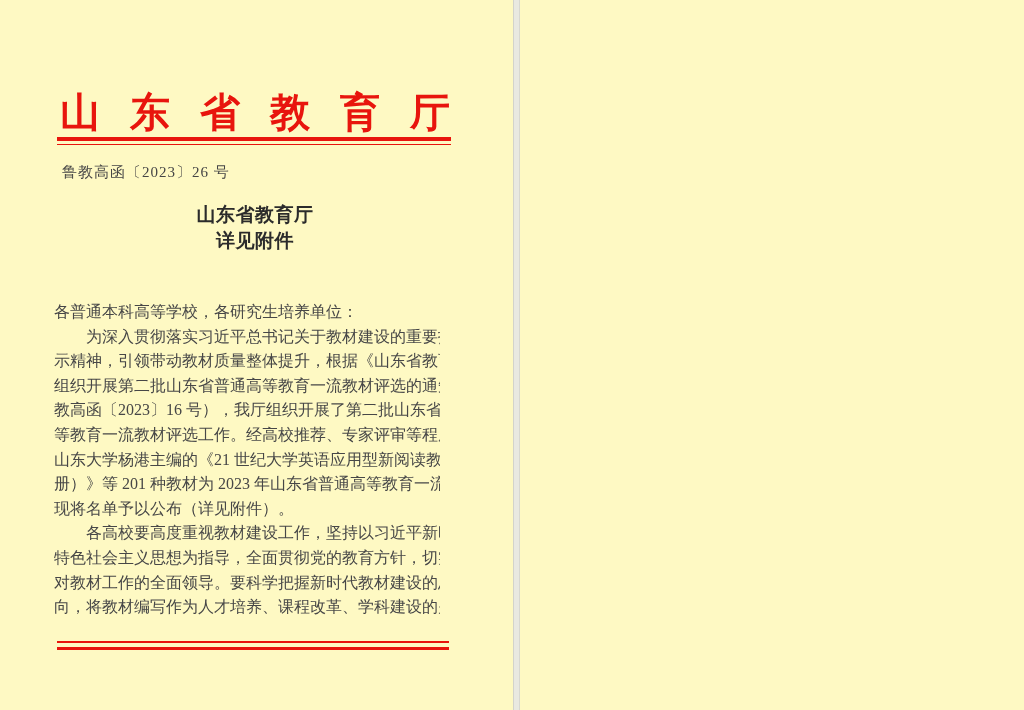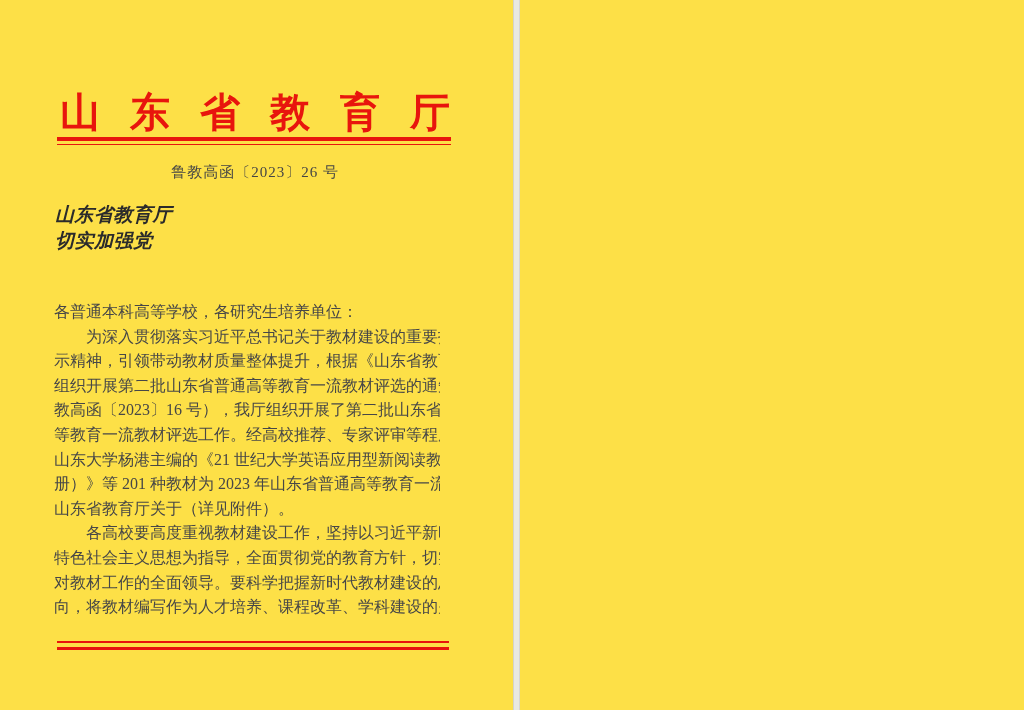--- a/index.html
+++ b/index.html
@@ -7,21 +7,21 @@
   body { font-family: "Liberation Serif", "DejaVu Serif", serif; }
 
   .canvas {
     position: relative;
     width: 1024px;
     height: 710px;
     background: #ffffff;
     overflow: hidden;
   }
 
-  .page { position: absolute; top: 0; bottom: 0; background: #fde047; }
+  .page { position: absolute; top: 0; bottom: 0; background: #fef9c3; }
   .page-left  { left: 0; width: 513px; }
   .page-right { left: 520px; width: 504px; }
 
   .page-divider {
     position: absolute;
     left: 513px; top: 0; bottom: 0;
     width: 7px;
     background: #e9e9e1;
     border-left: 1px solid #d3d3cb;
     border-right: 1px solid #d8d8d0;
@@ -46,34 +46,34 @@
   .rule-top-thin     { left: 57px; top: 143.5px; width: 394px; height: 1.5px; }
   .rule-bottom-thin  { left: 57px; top: 641px;   width: 392px; height: 1.5px; }
   .rule-bottom-thick { left: 57px; top: 646.5px; width: 392px; height: 3.5px; }
 
   .doc-number {
     position: absolute;
     left: 62px; top: 163px;
     width: 386px; height: 20px;
     font-size: 15px;
     color: #454545;
-    text-align: center;
+    text-align: left;
     letter-spacing: 1px;
   }
 
   .title {
     position: absolute;
     left: 55px; top: 202px;
     width: 400px;
     font-size: 19px;
     font-weight: 700;
     line-height: 25.6px;
     color: #2b2b2b;
+    text-align: center;
     letter-spacing: 0.5px;
-    font-style: italic;
   }
 
   .body-block {
     position: absolute;
     font-size: 16px;
     color: #474747;
   }
   .body-left  { left: 54px;  top: 300px; width: 386px; line-height: 24.6px; }
 
   .line {
@@ -94,33 +94,33 @@
 
     <div class="agency">山 东 省 教 育 厅</div>
 
     <div class="rule rule-top-thick"></div>
     <div class="rule rule-top-thin"></div>
 
     <div class="doc-number">鲁教高函〔2023〕26 号</div>
 
     <div class="title">
       <div>山东省教育厅</div>
-      <div>切实加强党</div>
+      <div>详见附件</div>
     </div>
 
     <div class="body-block body-left">
       <div class="line short">各普通本科高等学校，各研究生培养单位：</div>
       <div class="line indent">为深入贯彻落实习近平总书记关于教材建设的重要指示批</div>
       <div class="line">示精神，引领带动教材质量整体提升，根据《山东省教育厅关于</div>
       <div class="line">组织开展第二批山东省普通高等教育一流教材评选的通知》（鲁</div>
       <div class="line">教高函〔2023〕16 号），我厅组织开展了第二批山东省普通高</div>
       <div class="line">等教育一流教材评选工作。经高校推荐、专家评审等程序，确定</div>
       <div class="line">山东大学杨港主编的《21 世纪大学英语应用型新阅读教程（第 2</div>
       <div class="line">册）》等 201 种教材为 2023 年山东省普通高等教育一流教材。</div>
-      <div class="line short">山东省教育厅关于（详见附件）。</div>
+      <div class="line short">现将名单予以公布（详见附件）。</div>
       <div class="line indent">各高校要高度重视教材建设工作，坚持以习近平新时代中国</div>
       <div class="line">特色社会主义思想为指导，全面贯彻党的教育方针，切实加强党</div>
       <div class="line">对教材工作的全面领导。要科学把握新时代教材建设的总体方</div>
       <div class="line">向，将教材编写作为人才培养、课程改革、学科建设的关键内容，</div>
     </div>
 
     <div class="rule rule-bottom-thin"></div>
     <div class="rule rule-bottom-thick"></div>
   </section>
 

